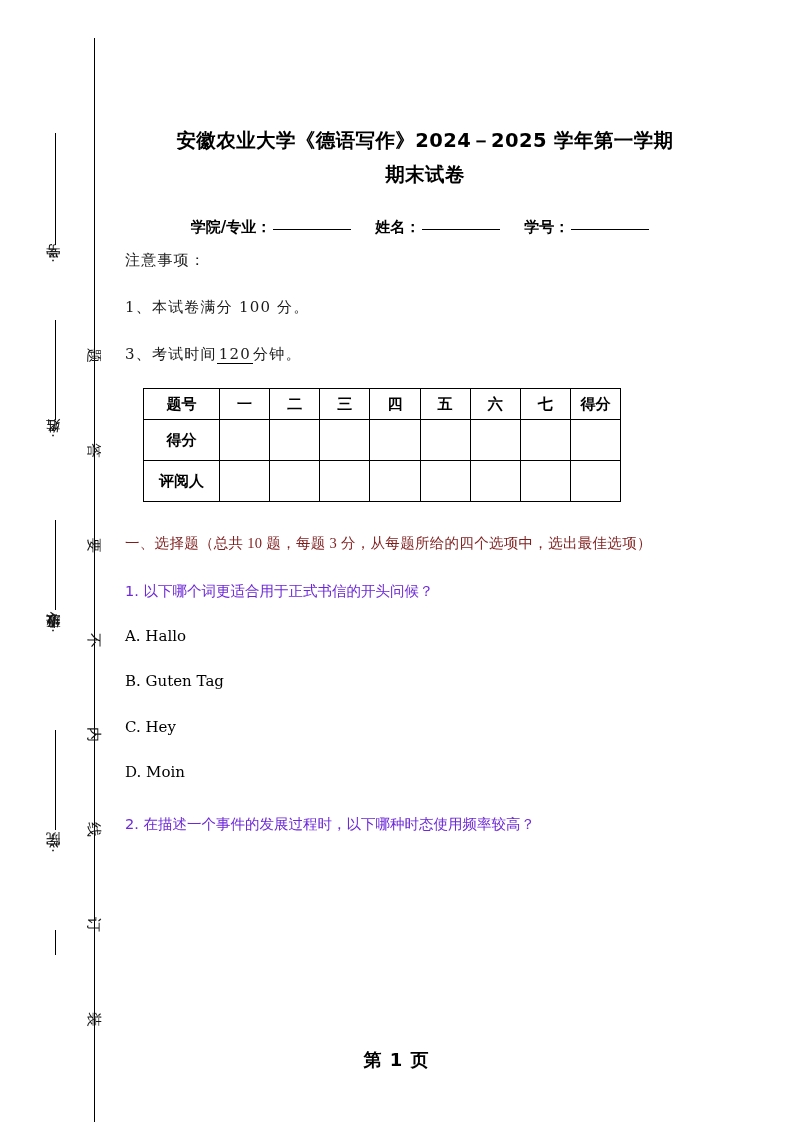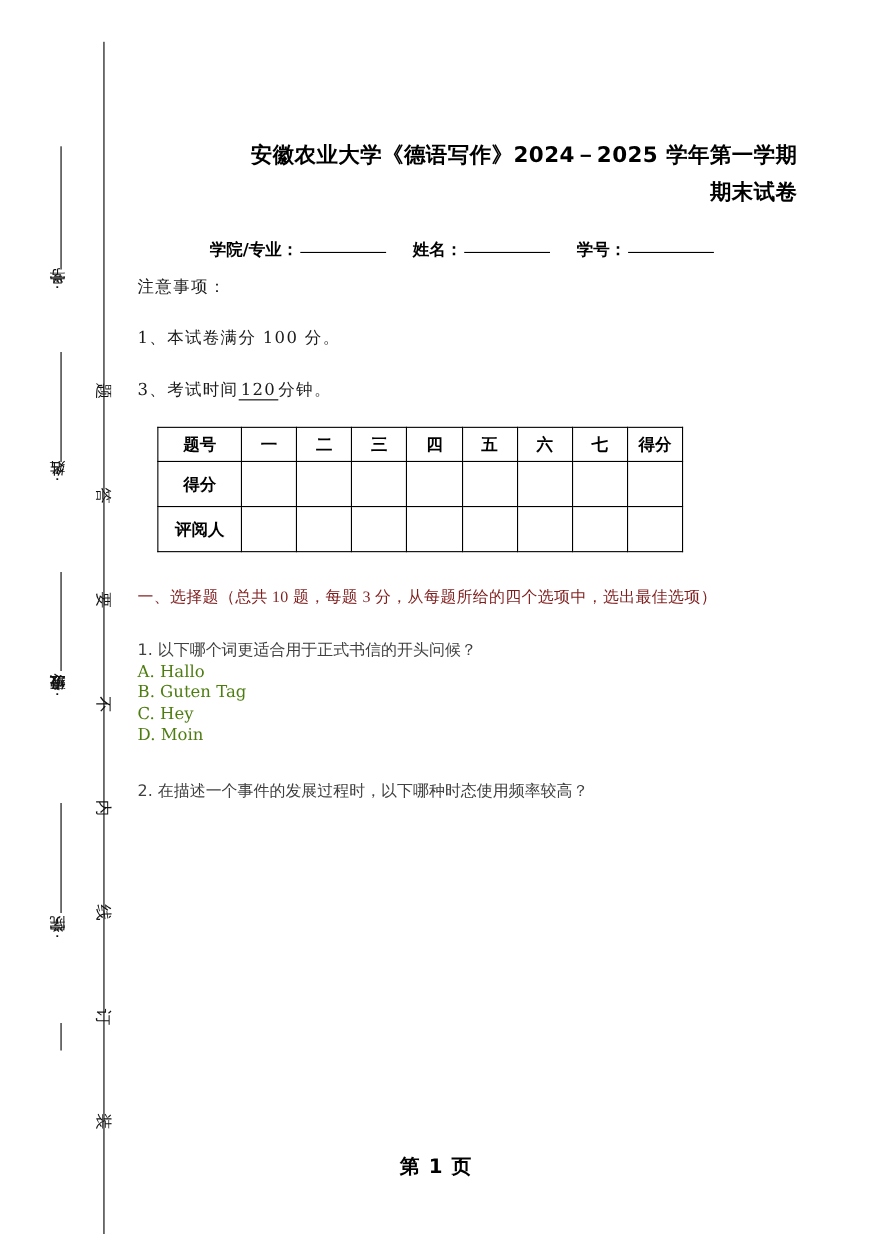--- a/index.html
+++ b/index.html
@@ -65,21 +65,21 @@
     position: absolute;
     left: 125px;
     top: 0;
     width: 600px;
   }
 
   
   .exam-title {
     margin: 0;
     padding-top: 124px;
-    text-align: right;
+    text-align: center;
     font-size: 19.5px;
     font-weight: bold;
     line-height: 1.75;
     letter-spacing: 0.4px;
     font-family: "DejaVu Sans", "Liberation Sans", sans-serif;
   }
   .title-line-1 { display: block; }
   .title-line-2 { display: block; }
 
   
@@ -145,27 +145,28 @@
     letter-spacing: 0.3px;
     color: #7f1d1d;
   }
 
   
   .question {
     margin-top: 22px;
     font-family: "DejaVu Sans", "Liberation Sans", sans-serif;
     font-size: 14.5px;
     line-height: 1.4;
-    color: #404040;
+    color: #6d28d9;
   }
   .option {
+    margin-top: 26px;
     font-family: "DejaVu Serif", "Liberation Serif", serif;
     font-size: 15px;
     line-height: 1.3;
-    color: #4d7c0f;
+    color: #000000;
   }
   .q-second { margin-top: 31px; }
 
   
   .page-footer {
     position: absolute;
     left: 0;
     right: 0;
     top: 1048px;
     text-align: center;

